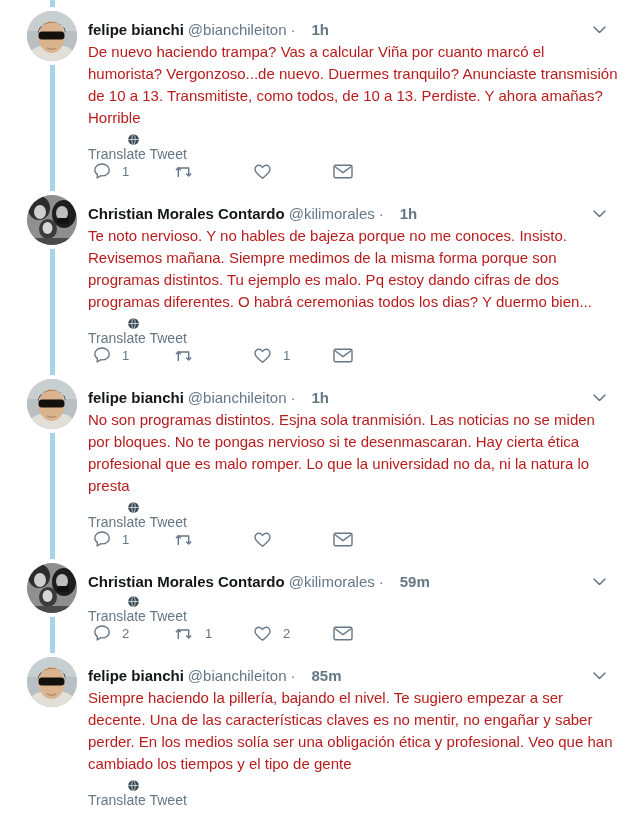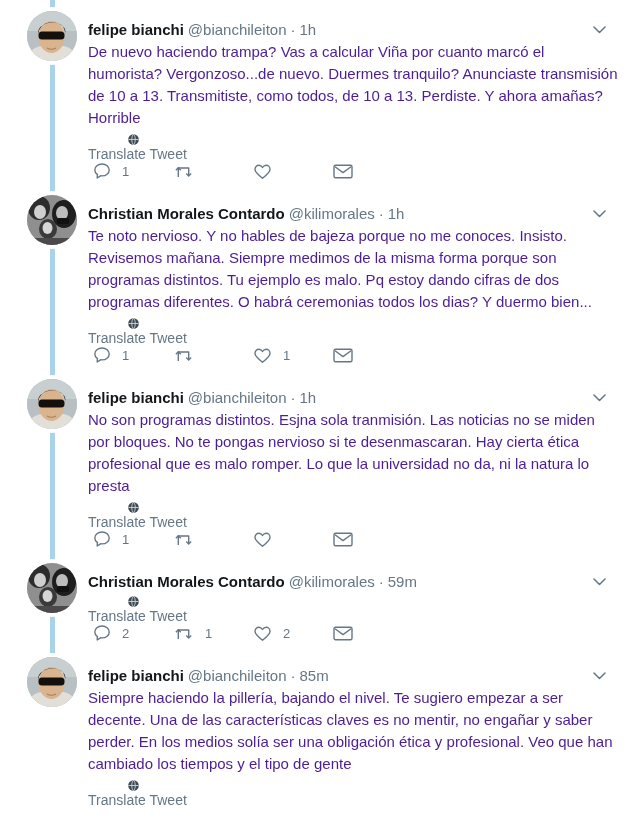--- a/index.html
+++ b/index.html
@@ -20,24 +20,24 @@
     position:absolute;left:27px;top:11px;width:50px;height:50px;
     border-radius:50%;overflow:hidden;box-shadow:0 0 0 4px #fff;
     background:#ccc;cursor:pointer;
   }
   .avatar svg{display:block;width:50px;height:50px;}
   .header{display:flex;align-items:center;font-size:15px;line-height:19px;height:19px;}
   .name{font-weight:bold;color:#14171a;cursor:pointer;}
   .handle,.time,.meta-sep{color:#657786;}
   .handle{margin-left:4px;cursor:pointer;}
   .meta-sep{margin-left:4px;}
-  .time{margin-left:4px;cursor:pointer;}
+  .time{margin-left:16px;cursor:pointer;font-weight:bold;}
   .chevron{margin-left:auto;margin-right:14px;color:#657786;display:flex;align-items:center;cursor:pointer;}
   .text{
-    margin:2px 0 0 0;font-size:15px;line-height:22px;color:#4c1d95;
+    margin:2px 0 0 0;font-size:15px;line-height:22px;color:#b91c1c;
     max-width:532px;
   }
   .translate{
     display:flex;align-items:center;margin-top:4px;height:17px;
     color:#657786;font-size:14px;cursor:pointer;width:max-content;flex-direction:column;
   }
   .translate .globe{display:flex;align-items:center;margin-right:7px;}
   .actions{display:flex;margin-top:10px;height:22px;padding-left:5px;align-items:center;}
   .action{display:flex;align-items:center;width:80px;color:#657786;cursor:pointer;}
   .action svg{display:block;}

